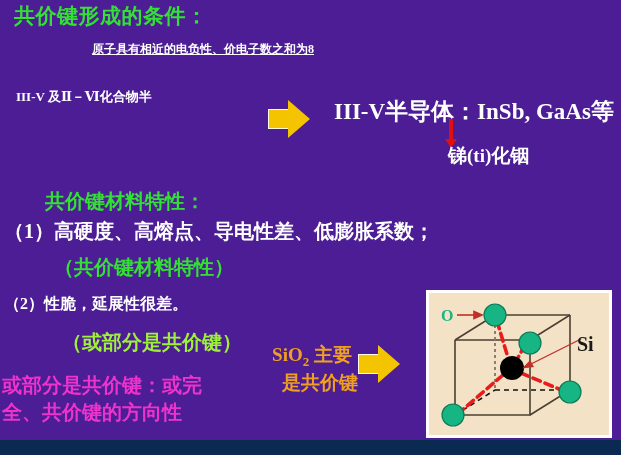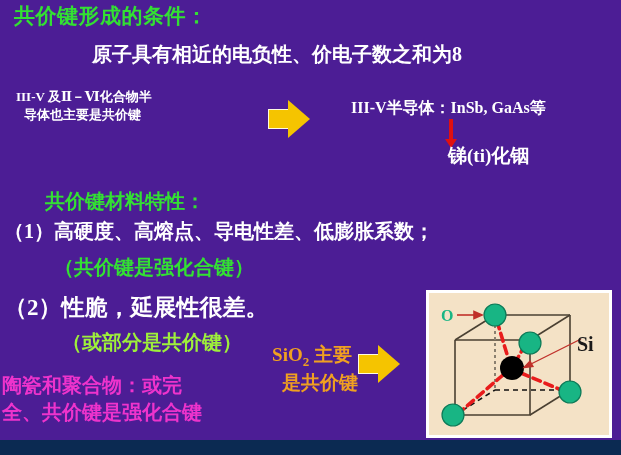--- a/index.html
+++ b/index.html
@@ -25,36 +25,36 @@
   
   #title {
     left: 14px; top: 4px;
     font-size: 21px;
     color: #33e033;
     font-family: "Liberation Sans", "DejaVu Sans", sans-serif;
     letter-spacing: 0.5px;
   }
   #subtitle {
     left: 92px; top: 43px;
-    font-size: 20px;
-    color: #ffffff;
+    font-size: 12px;
+    color: #ffffff;
+    text-decoration: underline;
   }
   
   #iiiv-left {
     left: 16px; top: 88px;
     font-size: 13px;
     color: #ffffff;
     line-height: 1.35;
   }
   #iiiv-left .l2 { display:block; padding-left: 8px; }
   #iiiv-right {
     left: 334px; top: 99px;
-    font-size: 16px;
-    color: #ffffff;
-    margin-left: 17px;
+    font-size: 23px;
+    color: #ffffff;
   }
   #ti-label {
     left: 448px; top: 145px;
     font-size: 19px;
     color: #ffffff;
     text-align: center;
   }
   
   #red-arrow {
     position: absolute;
@@ -114,21 +114,21 @@
     color: #ffffff;
   }
   #item1-note {
     left: 54px; top: 256px;
     font-size: 20px;
     color: #33e033;
     font-family: "Liberation Sans", "DejaVu Sans", sans-serif;
   }
   #item2 {
     left: 4px; top: 295px;
-    font-size: 23px;
+    font-size: 16px;
     color: #ffffff;
   }
   #item2-note {
     left: 62px; top: 331px;
     font-size: 20px;
     color: #9ef03a;
     font-family: "Liberation Sans", "DejaVu Sans", sans-serif;
   }
   #ceramics {
     left: 2px; top: 372px;
@@ -179,46 +179,45 @@
 </head>
 <body>
 
 <div id="slide">
 
   <div class="txt" id="title">共价键形成的条件：</div>
   <div class="txt" id="subtitle">原子具有相近的电负性、价电子数之和为8</div>
 
   <div class="txt" id="iiiv-left">
     <span>III-V 及Ⅱ－Ⅵ化合物半</span>
-    <span class="l2">导体也主要是共价键</span>
   </div>
 
   <div class="block-arrow" id="arrow1">
     <span class="headline"></span>
     <span class="tail"></span>
     <span class="head"></span>
   </div>
 
   <div class="txt" id="iiiv-right">III-V半导体：InSb, GaAs等</div>
 
   <div id="red-arrow"></div>
 
   <div class="txt" id="ti-label">锑(ti)化铟</div>
 
   <div class="txt" id="prop-title">共价键材料特性：</div>
 
   <div class="txt" id="item1">（1）高硬度、高熔点、导电性差、低膨胀系数；</div>
-  <div class="txt" id="item1-note">（共价键是强化合键）</div>
+  <div class="txt" id="item1-note">（共价键材料特性）</div>
 
   <div class="txt" id="item2">（2）性脆，延展性很差。</div>
   <div class="txt" id="item2-note">（或部分是共价键）</div>
 
   <div class="txt" id="ceramics">
-    <span>陶瓷和聚合物：或完</span>
-    <span class="l2">全、共价键是强化合键</span>
+    <span>或部分是共价键：或完</span>
+    <span class="l2">全、共价键的方向性</span>
   </div>
 
   <div class="txt" id="sio2">
     <span><span>SiO</span><sub>2</sub><span> 主要</span></span>
     <span class="l2">是共价键</span>
   </div>
 
   <div class="block-arrow" id="arrow2">
     <span class="headline"></span>
     <span class="tail"></span>

